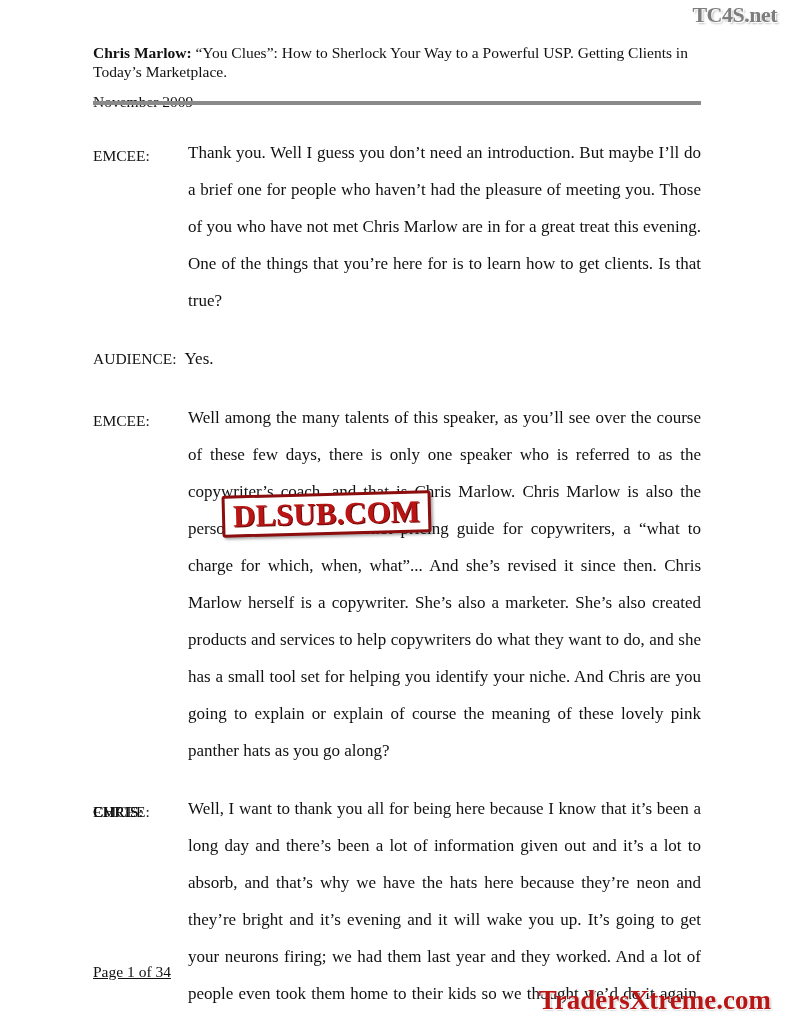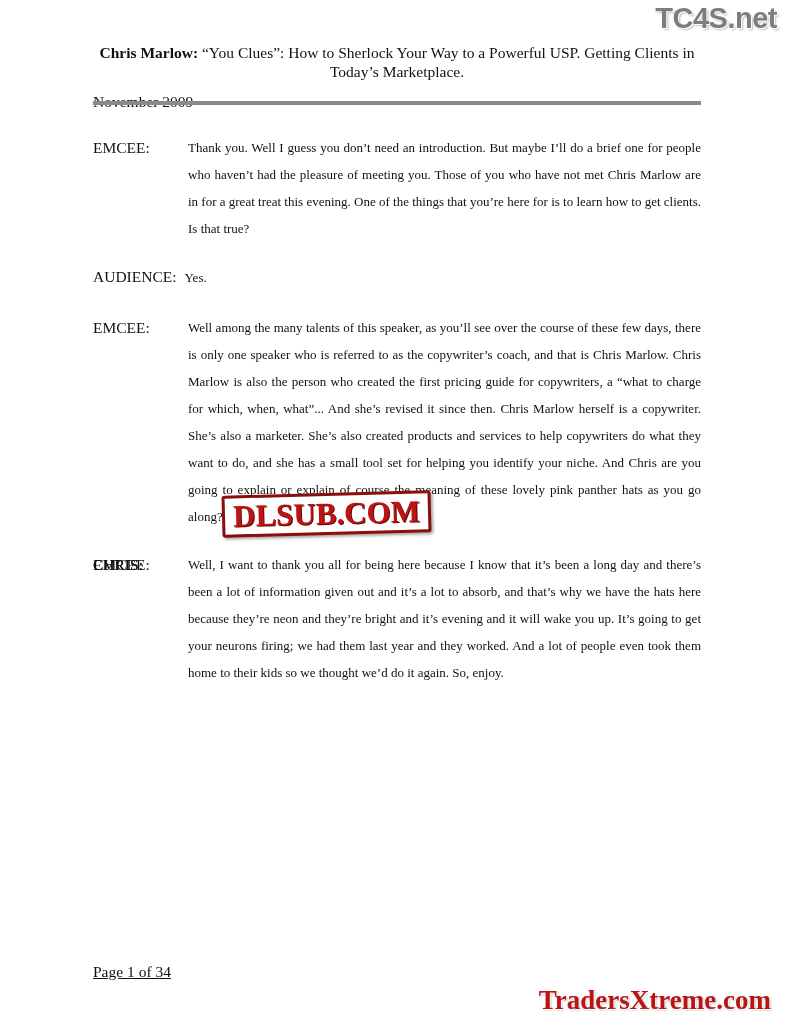--- a/index.html
+++ b/index.html
@@ -23,22 +23,22 @@
     height: 1024px;
     box-sizing: border-box;
     padding: 0;
   }
 
   
   .wm-topright {
     position: absolute;
     top: 2px;
     right: 14px;
-    font-family: Liberation Sans, sans-serif;
-    font-size: 29px;
+    font-family: Liberation Serif, serif;
+    font-size: 22px;
     font-weight: bold;
     color: #7d7d7d;
     letter-spacing: -0.5px;
     text-shadow: 1px 1px 0 #ffffff, 2px 2px 2px rgba(0,0,0,0.25);
     z-index: 5;
     white-space: nowrap;
   }
   .wm-center {
     position: absolute;
     left: 222px;
@@ -80,21 +80,21 @@
   
   .doc-header {
     position: absolute;
     left: 93px;
     top: 44px;
     width: 608px;
   }
   .doc-header .hdr-line {
     font-size: 15.5px;
     line-height: 18.5px;
-    text-align: center;
+    text-align: left;
   }
   .doc-header .speaker {
     font-weight: bold;
   }
   .doc-header .hdr-date {
     font-size: 15.5px;
     line-height: 19px;
     margin-top: 11px;
   }
   .hdr-rule {
@@ -114,29 +114,29 @@
     width: 608px;
   }
   .entry {
     display: block;
     margin-bottom: 21px;
     position: relative;
   }
   .entry .label {
     position: absolute;
     left: 0;
-    top: 0;
+    top: 8px;
     width: 95px;
     font-size: 15.5px;
     line-height: 28.5px;
   }
   .entry .text {
     margin-left: 95px;
-    font-size: 13px;
-    line-height: 27px;
+    font-size: 17px;
+    line-height: 37px;
     text-align: justify;
     text-justify: inter-word;
   }
   .entry.inline .text {
     margin-left: 0;
     text-align: left;
   }
   .entry.inline .label {
     position: static;
     width: auto;

